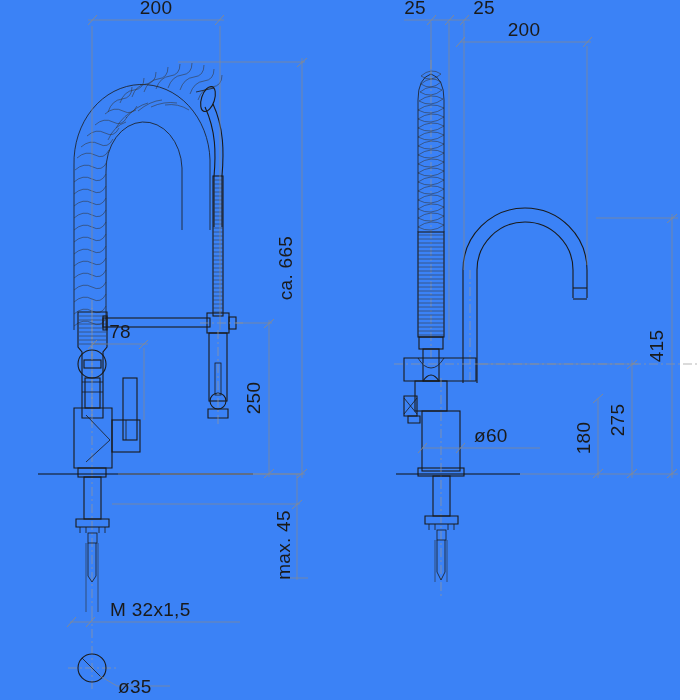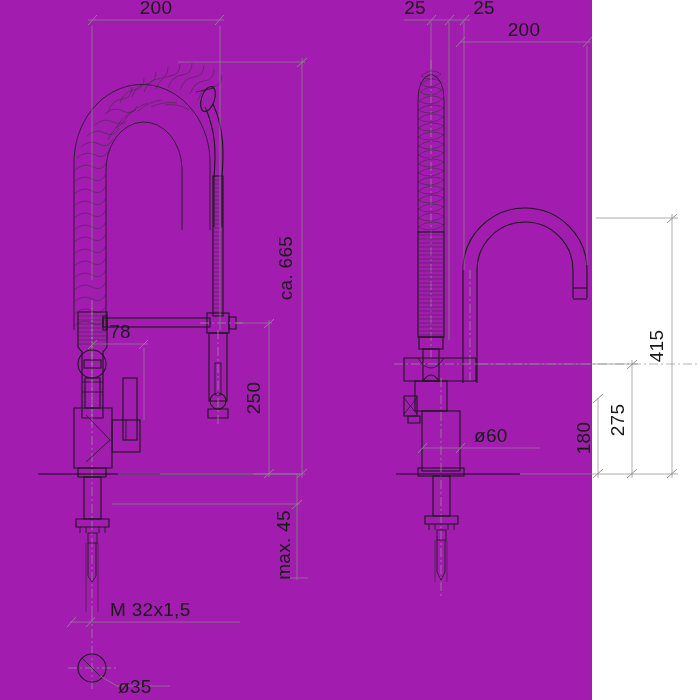--- a/index.html
+++ b/index.html
@@ -9,23 +9,23 @@
     background: #ffffff;
   }
   body {
     width: 700px;
     height: 700px;
     font-family: "Liberation Sans", sans-serif;
     overflow: hidden;
   }
   #drawing-root {
     position: relative;
-    width: 592px;
+    width: 680px;
     height: 700px;
-    background: #a21caf;
+    background: #3b82f6;
     text-decoration: underline;
   }
   svg#tech-drawing {
     display: block;
     width: 700px;
     height: 700px;
   }
   .obj      { fill: none; stroke: #1a1a1a; stroke-width: 1.1; }
   .obj-thin { fill: none; stroke: #1a1a1a; stroke-width: 0.8; }
   .obj-hair { fill: none; stroke: #2a2a2a; stroke-width: 0.6; }

